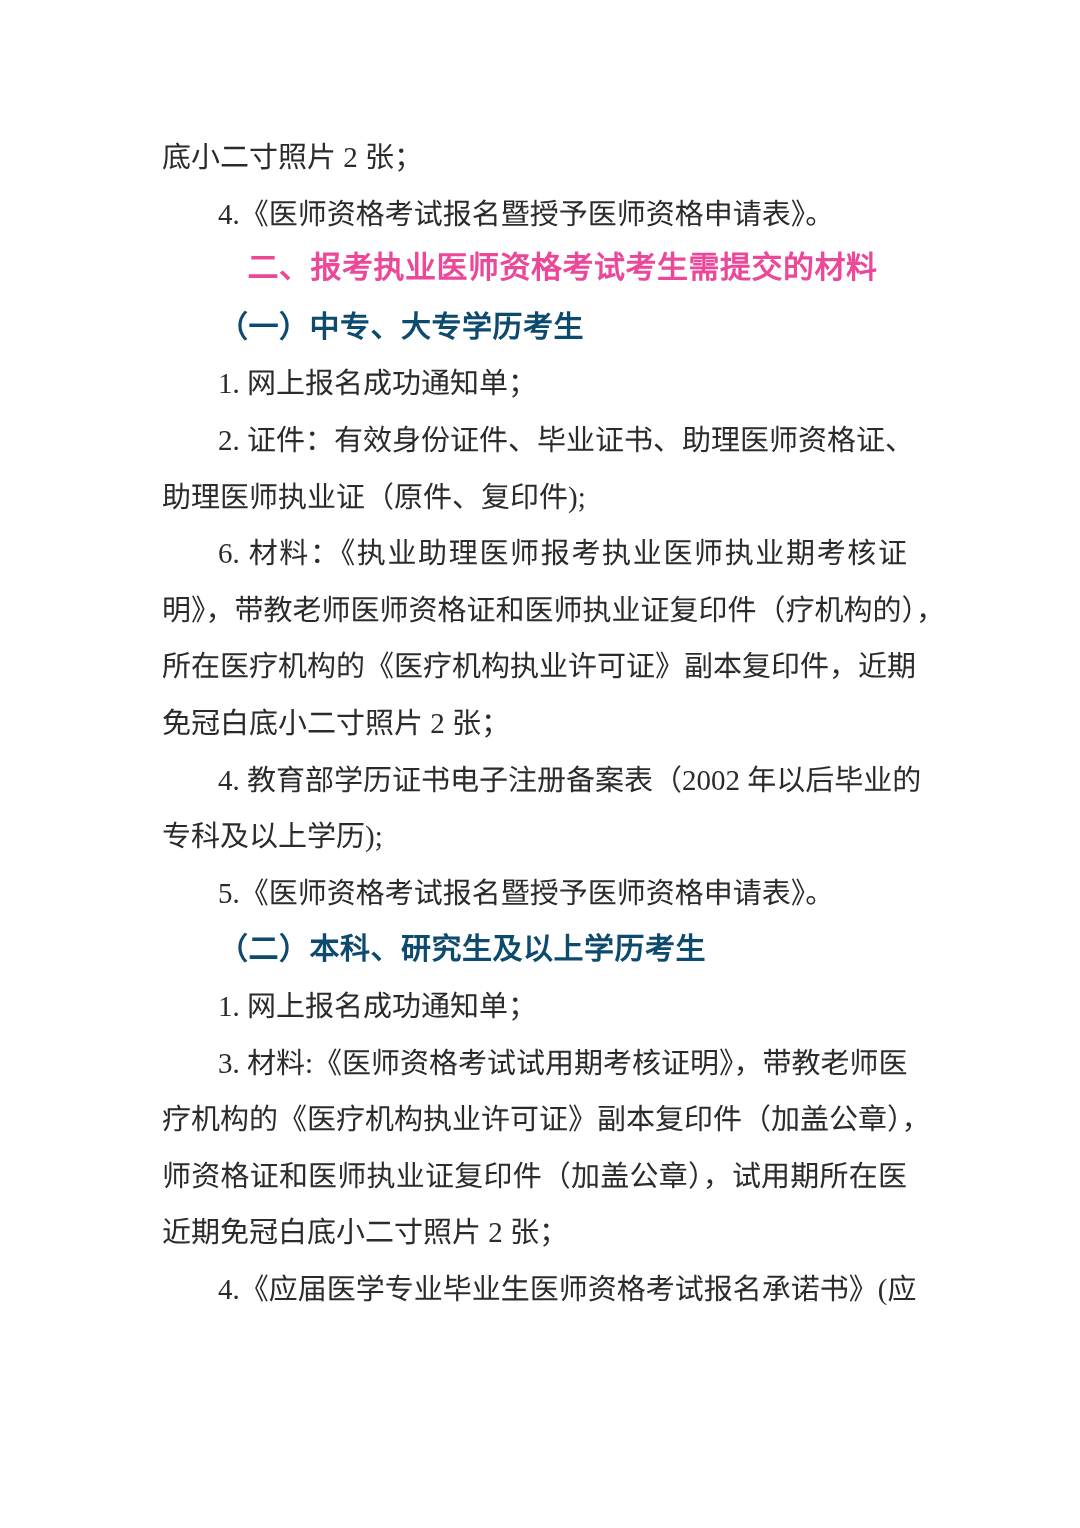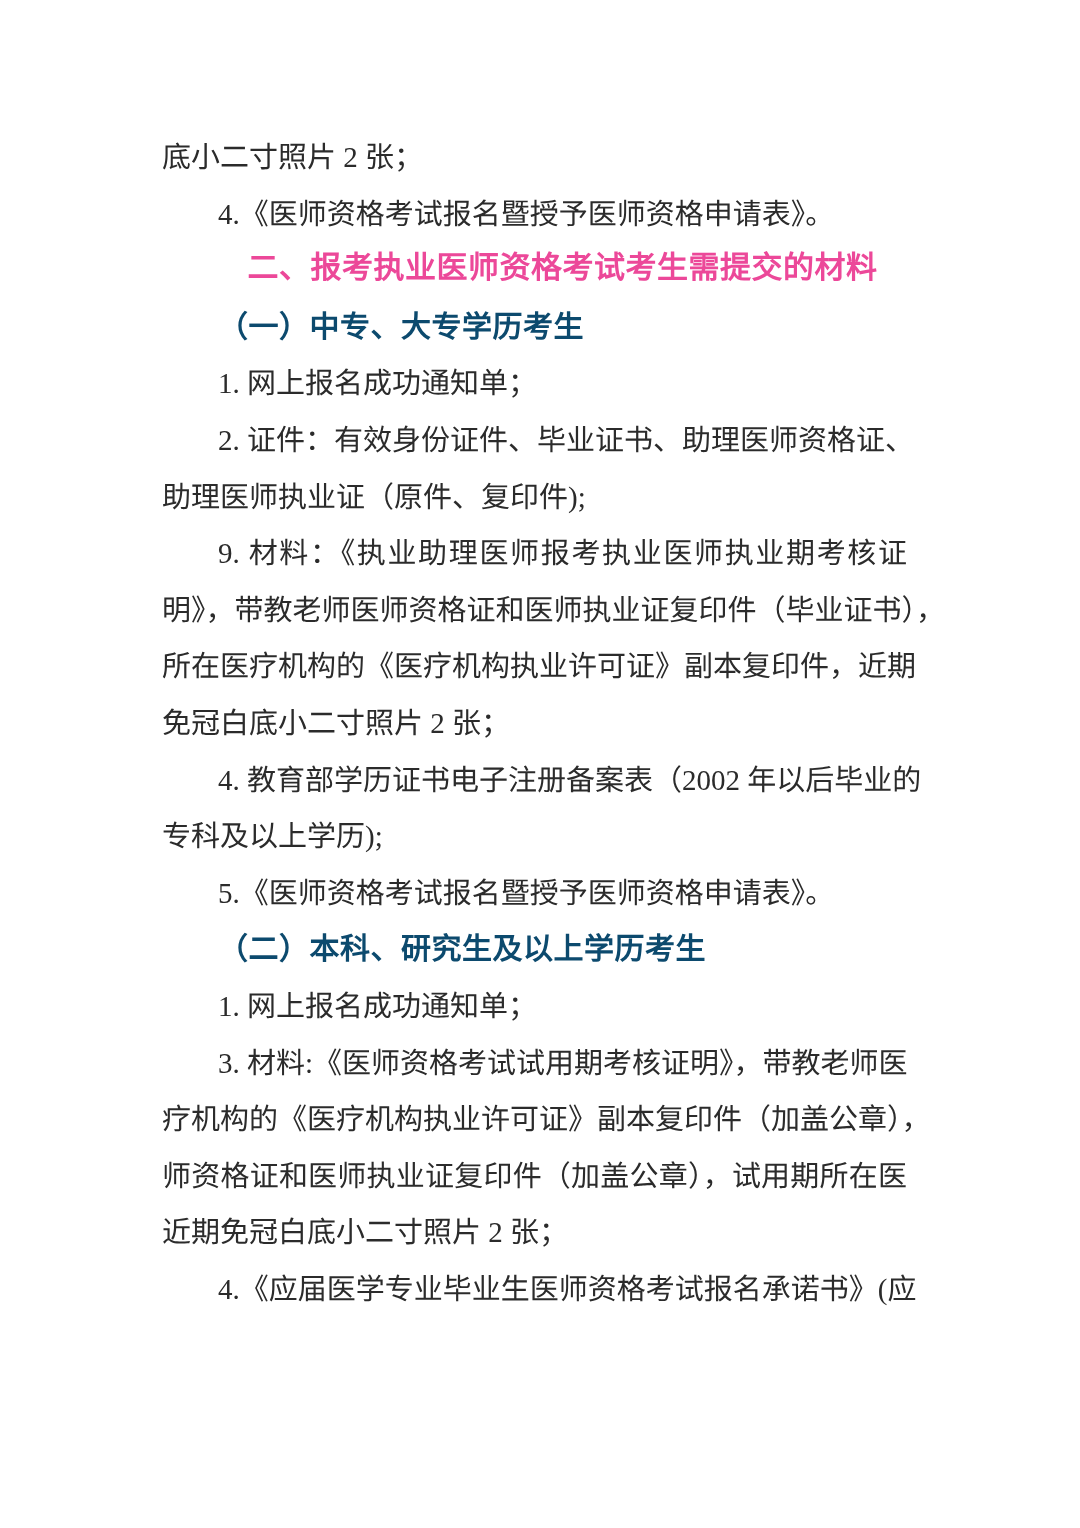--- a/index.html
+++ b/index.html
@@ -56,22 +56,22 @@
 
 <div class="page" style="background: rgb(255, 255, 255);">
   <div class="doc-body" id="doc-body">
       <div class="line body">底小二寸照片 2 张；</div>
       <div class="line body indent">4.《医师资格考试报名暨授予医师资格申请表》。</div>
       <div class="line section-heading indent">二、报考执业医师资格考试考生需提交的材料</div>
       <div class="line sub-heading indent">（一）中专、大专学历考生</div>
       <div class="line body indent">1. 网上报名成功通知单；</div>
       <div class="line body indent justify">2. 证件：有效身份证件、毕业证书、助理医师资格证、</div>
       <div class="line body">助理医师执业证（原件、复印件);</div>
-      <div class="line body indent justify">9. 材料：《执业助理医师报考执业医师执业期考核证</div>
-      <div class="line body justify">明》，带教老师医师资格证和医师执业证复印件（毕业证书），</div>
+      <div class="line body indent justify">6. 材料：《执业助理医师报考执业医师执业期考核证</div>
+      <div class="line body justify">明》，带教老师医师资格证和医师执业证复印件（疗机构的），</div>
       <div class="line body justify">所在医疗机构的《医疗机构执业许可证》副本复印件，近期</div>
       <div class="line body">免冠白底小二寸照片 2 张；</div>
       <div class="line body indent justify">4. 教育部学历证书电子注册备案表（2002 年以后毕业的</div>
       <div class="line body">专科及以上学历);</div>
       <div class="line body indent">5.《医师资格考试报名暨授予医师资格申请表》。</div>
       <div class="line sub-heading indent">（二）本科、研究生及以上学历考生</div>
       <div class="line body indent">1. 网上报名成功通知单；</div>
       <div class="line body indent justify">3. 材料:《医师资格考试试用期考核证明》，带教老师医</div>
       <div class="line body justify">疗机构的《医疗机构执业许可证》副本复印件（加盖公章），</div>
       <div class="line body justify">师资格证和医师执业证复印件（加盖公章），试用期所在医</div>

